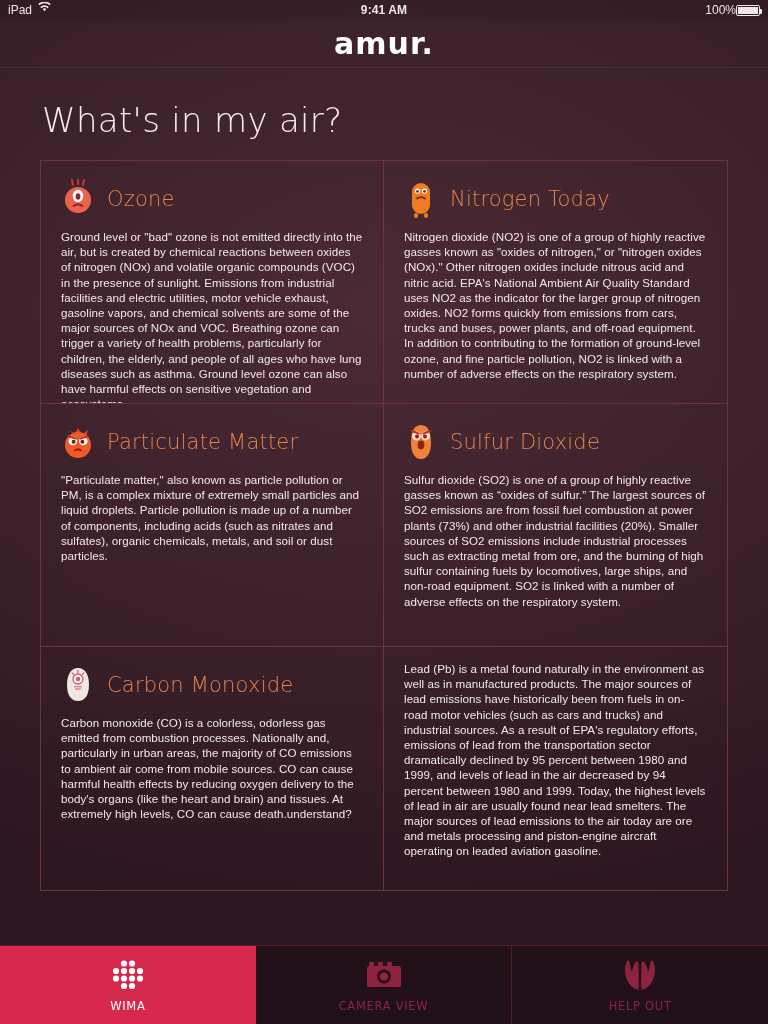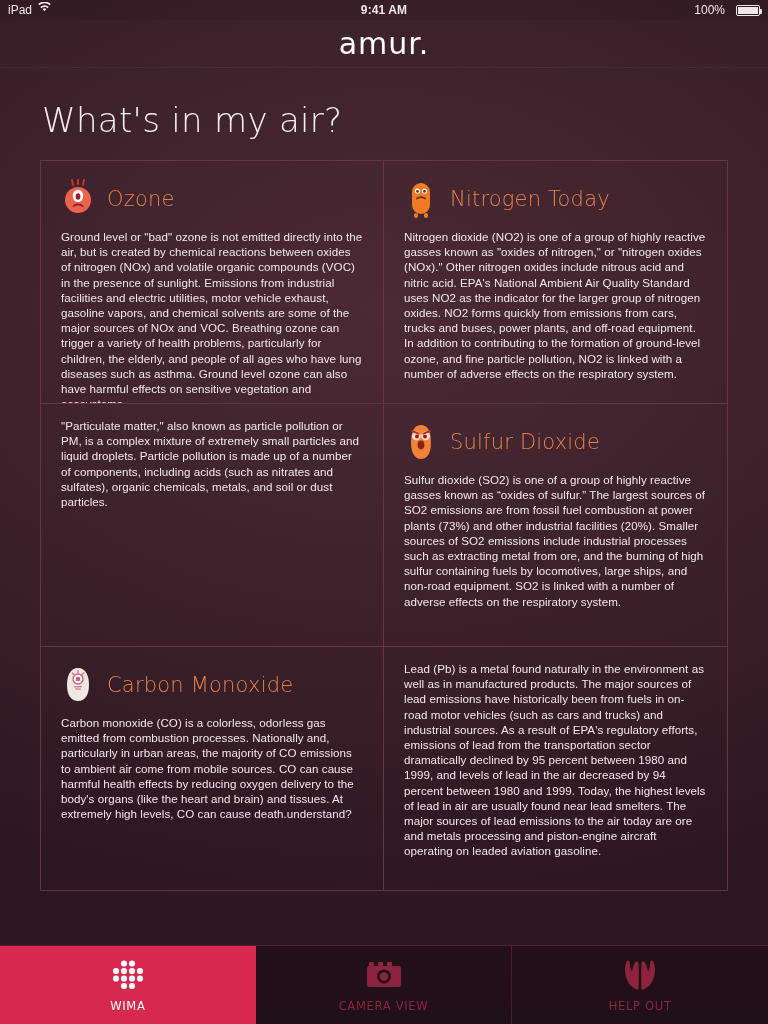--- a/index.html
+++ b/index.html
@@ -41,21 +41,21 @@
   .sb-center {
     position: absolute; left: 0; right: 0;
     text-align: center;
     font-size: 12px;
     font-weight: bold;
     letter-spacing: .1px;
     pointer-events: none;
   }
   .sb-right {
     margin-left: auto;
-    display: flex; align-items: center; gap: 11px;
+    display: flex; align-items: center; gap: 0;
     font-size: 12px;
     position: relative; z-index: 2;
   }
   .wifi-glyph { font-size: 12px; line-height: 1; display:inline-block; transform: translateY(-1px);}
   .battery {
     width: 24px; height: 11px;
     border: 1px solid #efe7ea;
     border-radius: 2px;
     position: relative;
     display: inline-block;
@@ -73,21 +73,21 @@
   }
 
   
   .brandbar {
     height: 48px;
     display:flex; align-items:center; justify-content:center;
     border-bottom: 1px solid rgba(255,255,255,0.06);
   }
   .brand {
     font-family: "DejaVu Sans", sans-serif;
-    font-weight: 400;
+    font-weight: 700;
     font-size: 30px;
     letter-spacing: 1px;
     color: #ffffff;
     text-transform: lowercase;
   }
 
   
   .page-title {
     font-family: "DejaVu Sans", sans-serif;
     font-weight: 300;
@@ -237,20 +237,36 @@
             <circle cx="20.5" cy="12.4" r="1.4" fill="#6d2a18"></circle>
             <path d="M13 19.5 Q17 16.8 21 19.5" fill="none" stroke="#6d2a18" stroke-width="1.9" stroke-linecap="round"></path>
           </svg>
         </span>
         <span class="card-title">Nitrogen Today</span>
       </div>
       <div class="card-body">Nitrogen dioxide (NO2) is one of a group of highly reactive gasses known as "oxides of nitrogen," or "nitrogen oxides (NOx)." Other nitrogen oxides include nitrous acid and nitric acid. EPA's National Ambient Air Quality Standard uses NO2 as the indicator for the larger group of nitrogen oxides. NO2 forms quickly from emissions from cars, trucks and buses, power plants, and off-road equipment. In addition to contributing to the formation of ground-level ozone, and fine particle pollution, NO2 is linked with a number of adverse effects on the respiratory system.</div>
     </div>
 
     <div class="card">
+      <div class="card-head">
+        <span class="creature">
+          <svg class="creature" viewBox="0 0 34 40">
+            <path d="M7 8 L13 12 L17 6 L21 12 L27 8 L25 16 Z" fill="#d63a1c"></path>
+            <circle cx="17" cy="23" r="13" fill="#f05a28"></circle>
+            <circle cx="11.8" cy="19" r="4.3" fill="#ffffff"></circle>
+            <circle cx="22.2" cy="19" r="4.3" fill="#ffffff"></circle>
+            <circle cx="12.6" cy="19.8" r="2" fill="#7a1d10"></circle>
+            <circle cx="21.4" cy="19.8" r="2" fill="#7a1d10"></circle>
+            <path d="M7.6 14.4 L14.6 16.6" stroke="#c32a1c" stroke-width="2" stroke-linecap="round"></path>
+            <path d="M26.4 14.4 L19.4 16.6" stroke="#c32a1c" stroke-width="2" stroke-linecap="round"></path>
+            <path d="M14 28.5 Q17 26 20 28.5" fill="none" stroke="#9e1f13" stroke-width="1.8" stroke-linecap="round"></path>
+          </svg>
+        </span>
+        <span class="card-title">Particulate Matter</span>
+      </div>
       <div class="card-body">"Particulate matter," also known as particle pollution or PM, is a complex mixture of extremely small particles and liquid droplets. Particle pollution is made up of a number of components, including acids (such as nitrates and sulfates), organic chemicals, metals, and soil or dust particles.</div>
     </div>
 
     <div class="card">
       <div class="card-head">
         <span class="creature">
           <svg class="creature" viewBox="0 0 34 40">
             <path d="M17 3 C25 3 27 12 27 21 C27 31 23 37 17 37 C11 37 7 31 7 21 C7 12 9 3 17 3 Z" fill="#f2813a"></path>
             <circle cx="12.4" cy="14" r="4.4" fill="#f9dcd6"></circle>
             <circle cx="21.6" cy="14" r="4.4" fill="#f9dcd6"></circle>

